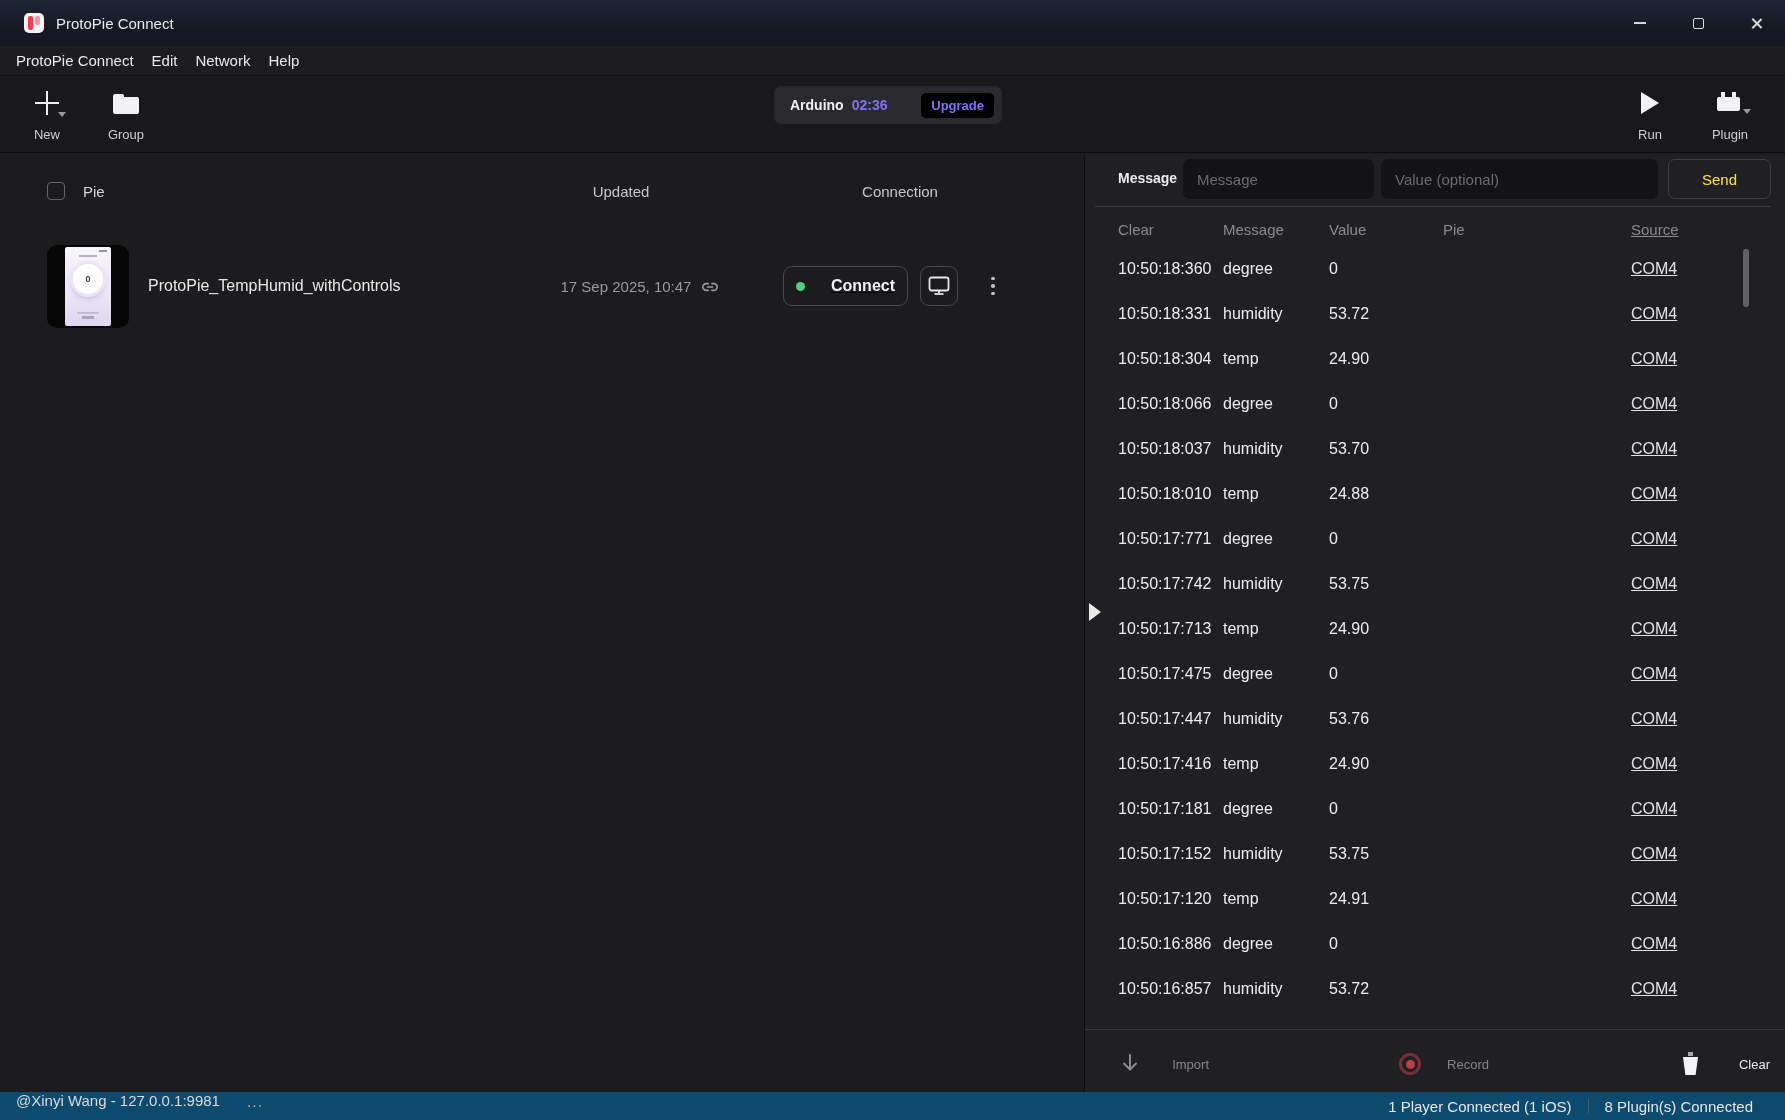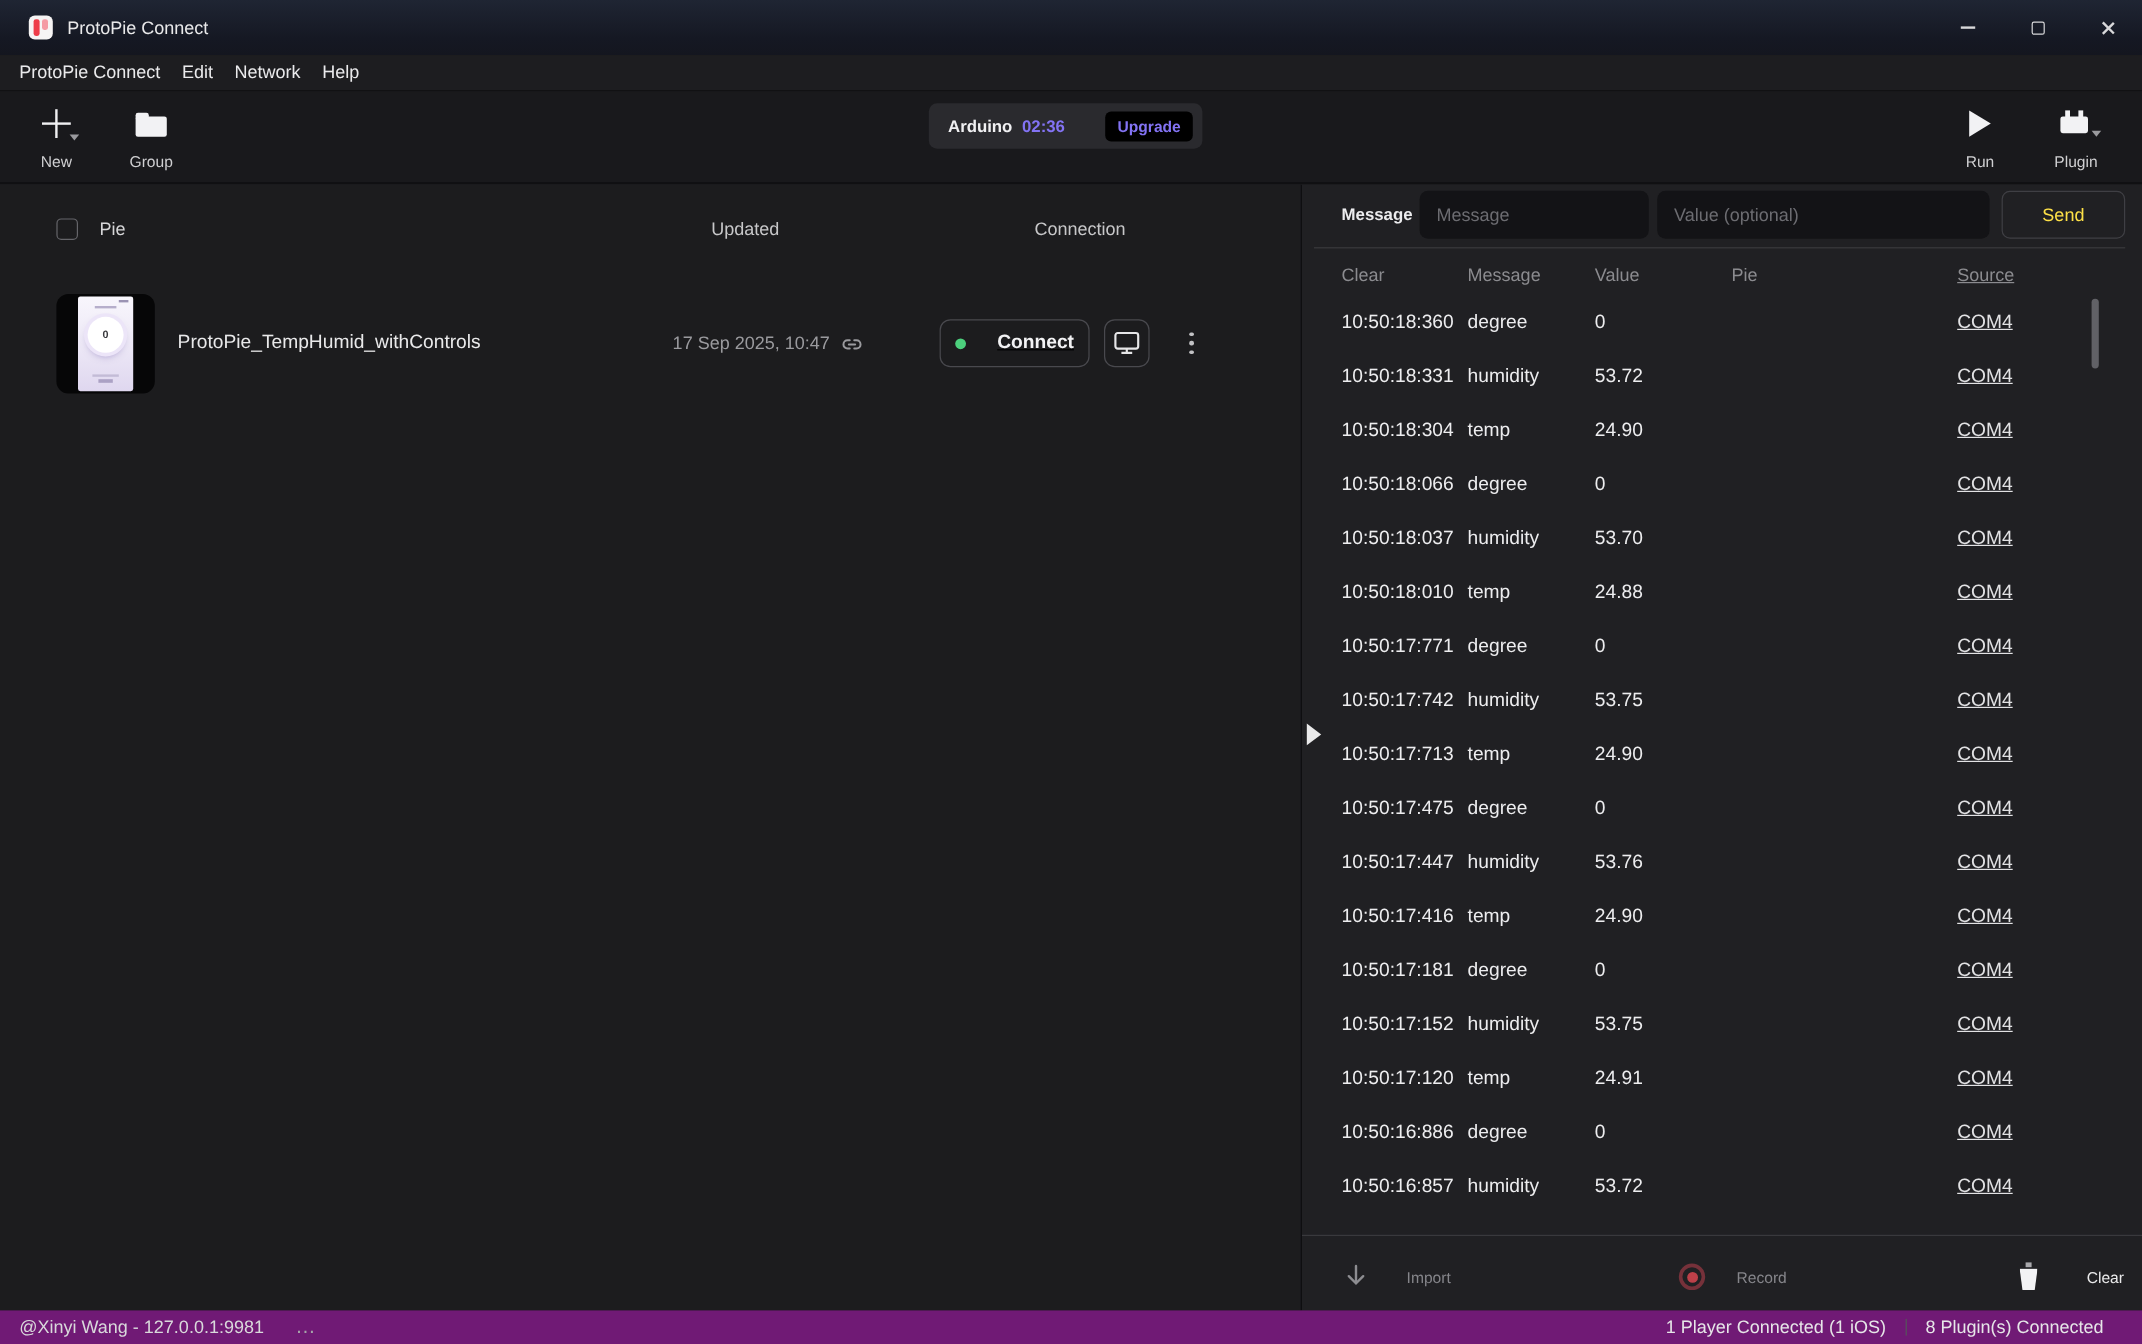--- a/index.html
+++ b/index.html
@@ -141,22 +141,22 @@
   .pa-label-bright { color:#e9e9ea; }
   .icon-record { width:22px; height:22px; border:3px solid #76313a; border-radius:50%;
     display:flex; align-items:center; justify-content:center; }
   .icon-record i { width:9px; height:9px; border-radius:50%; background:#bd4049; }
   .icon-trash { position:relative; width:20px; height:24px; }
   .icon-trash .knob { position:absolute; left:8px; top:0; width:5px; height:4px; background:#a9a9ad; }
   .icon-trash .cup { position:absolute; left:3px; top:5px; width:15px; height:18px; background:#f3f3f5;
     clip-path:polygon(0 0,100% 0,84% 100%,16% 100%); }
 
   
-  .statusbar { position:absolute; left:0; right:0; bottom:0; height:28px; background:#701a75;
-    display:flex; align-items:center; padding:0 32px 0 16px; }
+  .statusbar { position:absolute; left:0; right:0; bottom:0; height:28px; background:#0c4a6e;
+    display:flex; padding:0 32px 0 16px; }
   .status-left { font-size:15px; color:#d9d9db; }
   .status-more { font-size:17px; color:#a6a6aa; margin-left:26px; letter-spacing:2px; cursor:pointer; }
   .status-right { margin-left:auto; display:flex; align-items:center; gap:16px; }
   .status-item { font-size:15px; color:#e6e6e8; }
   .status-div { width:1px; height:14px; background:#55555a; }
 
   svg { display:block; }
 </style>
 </head>
 <body>

